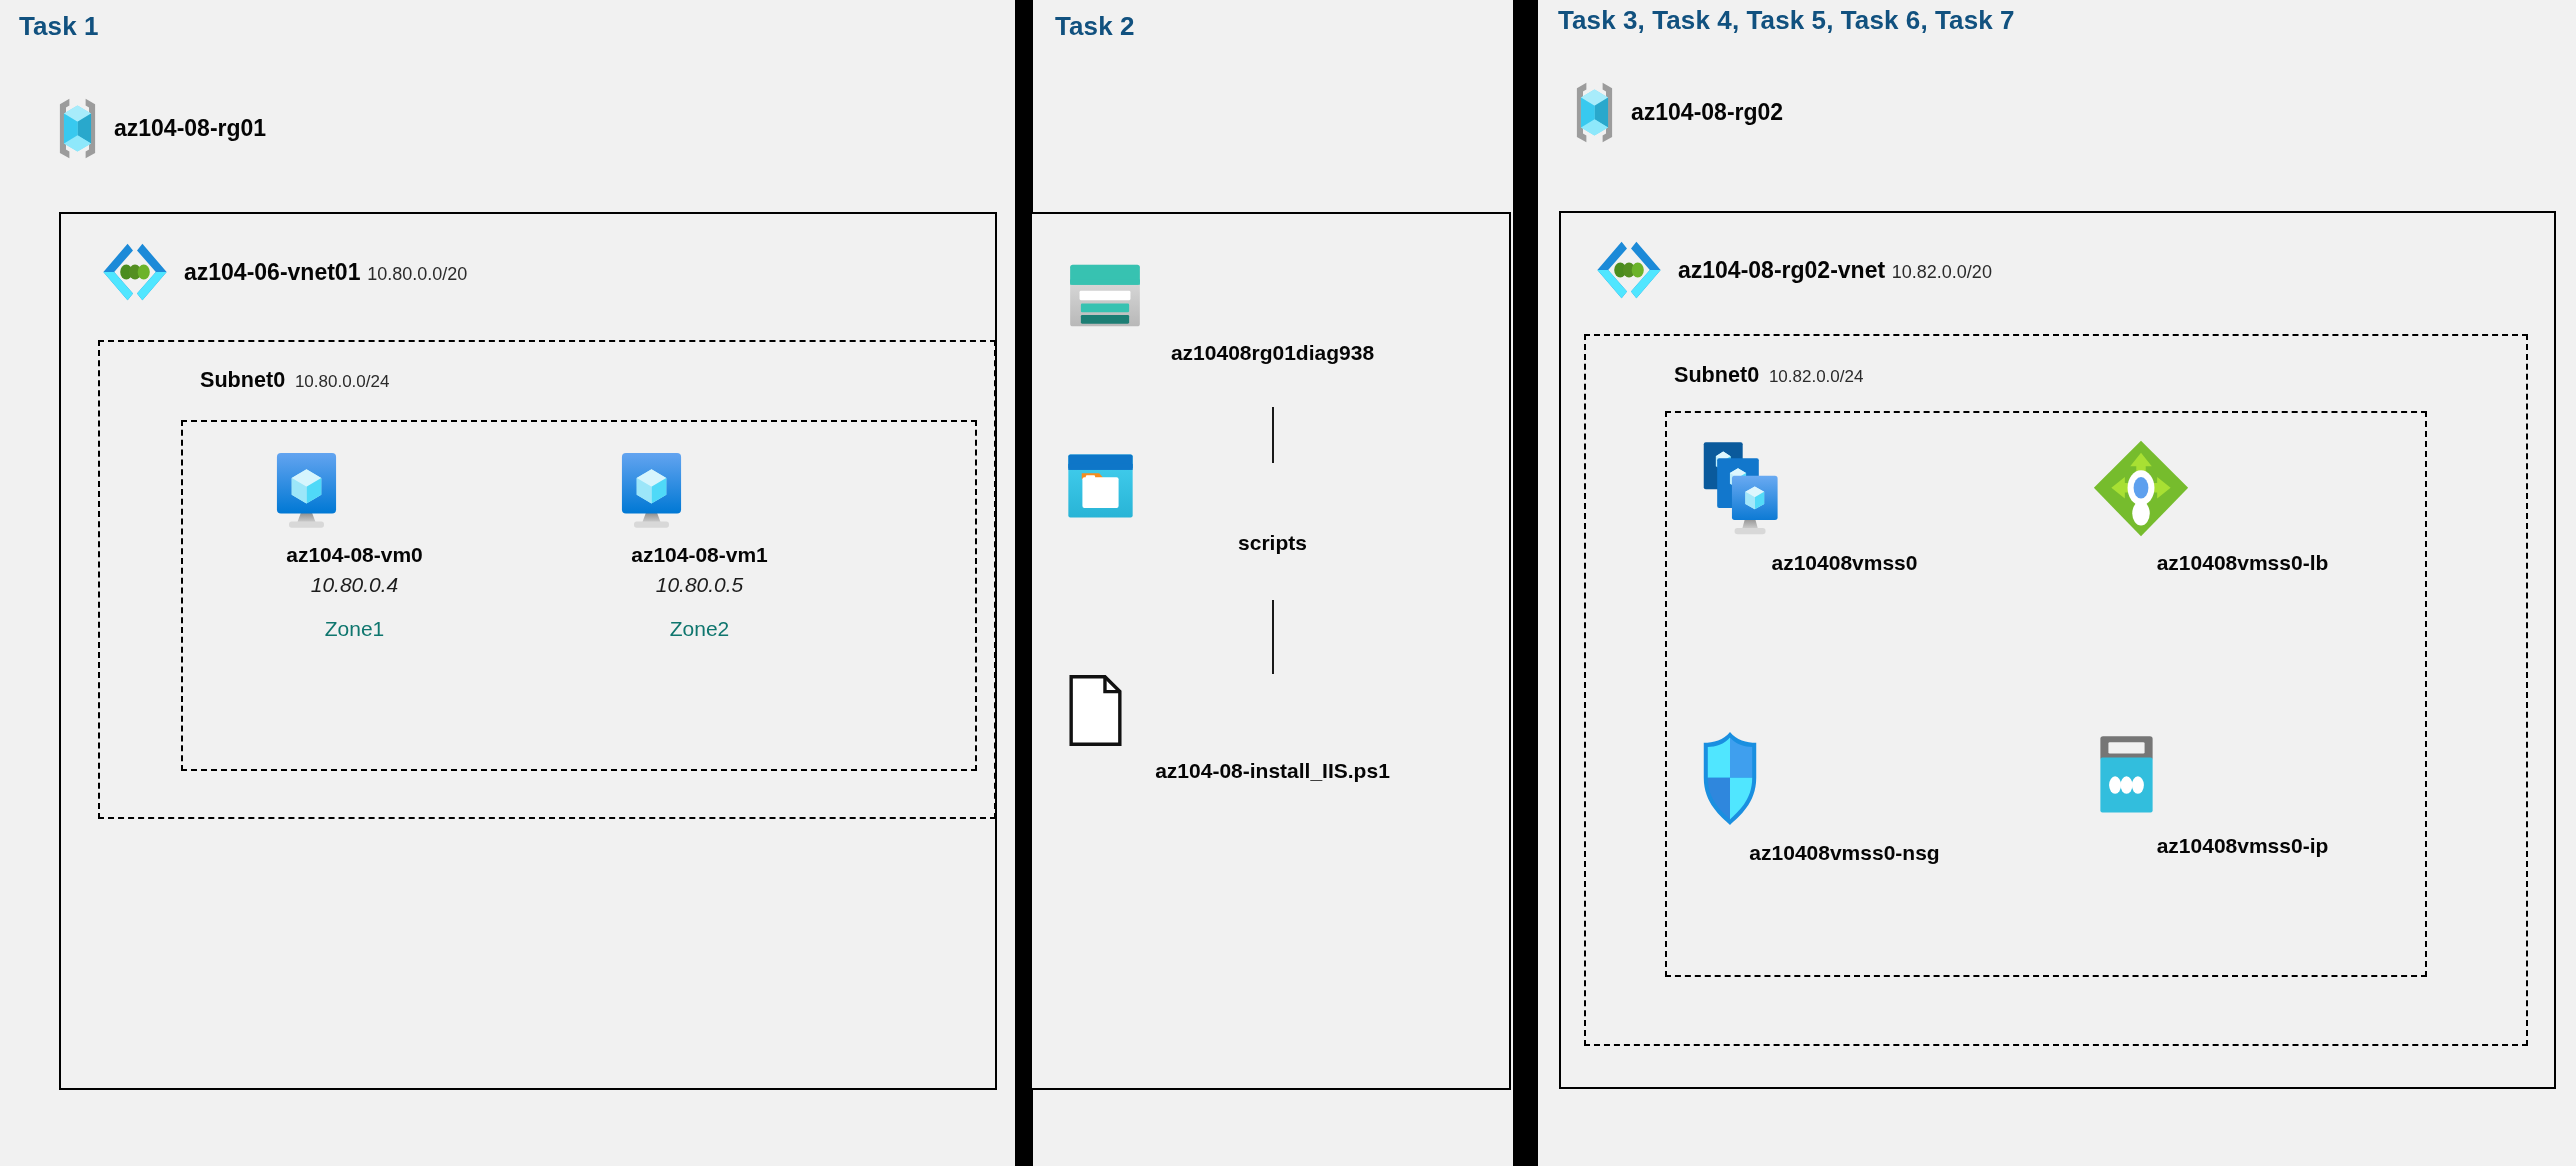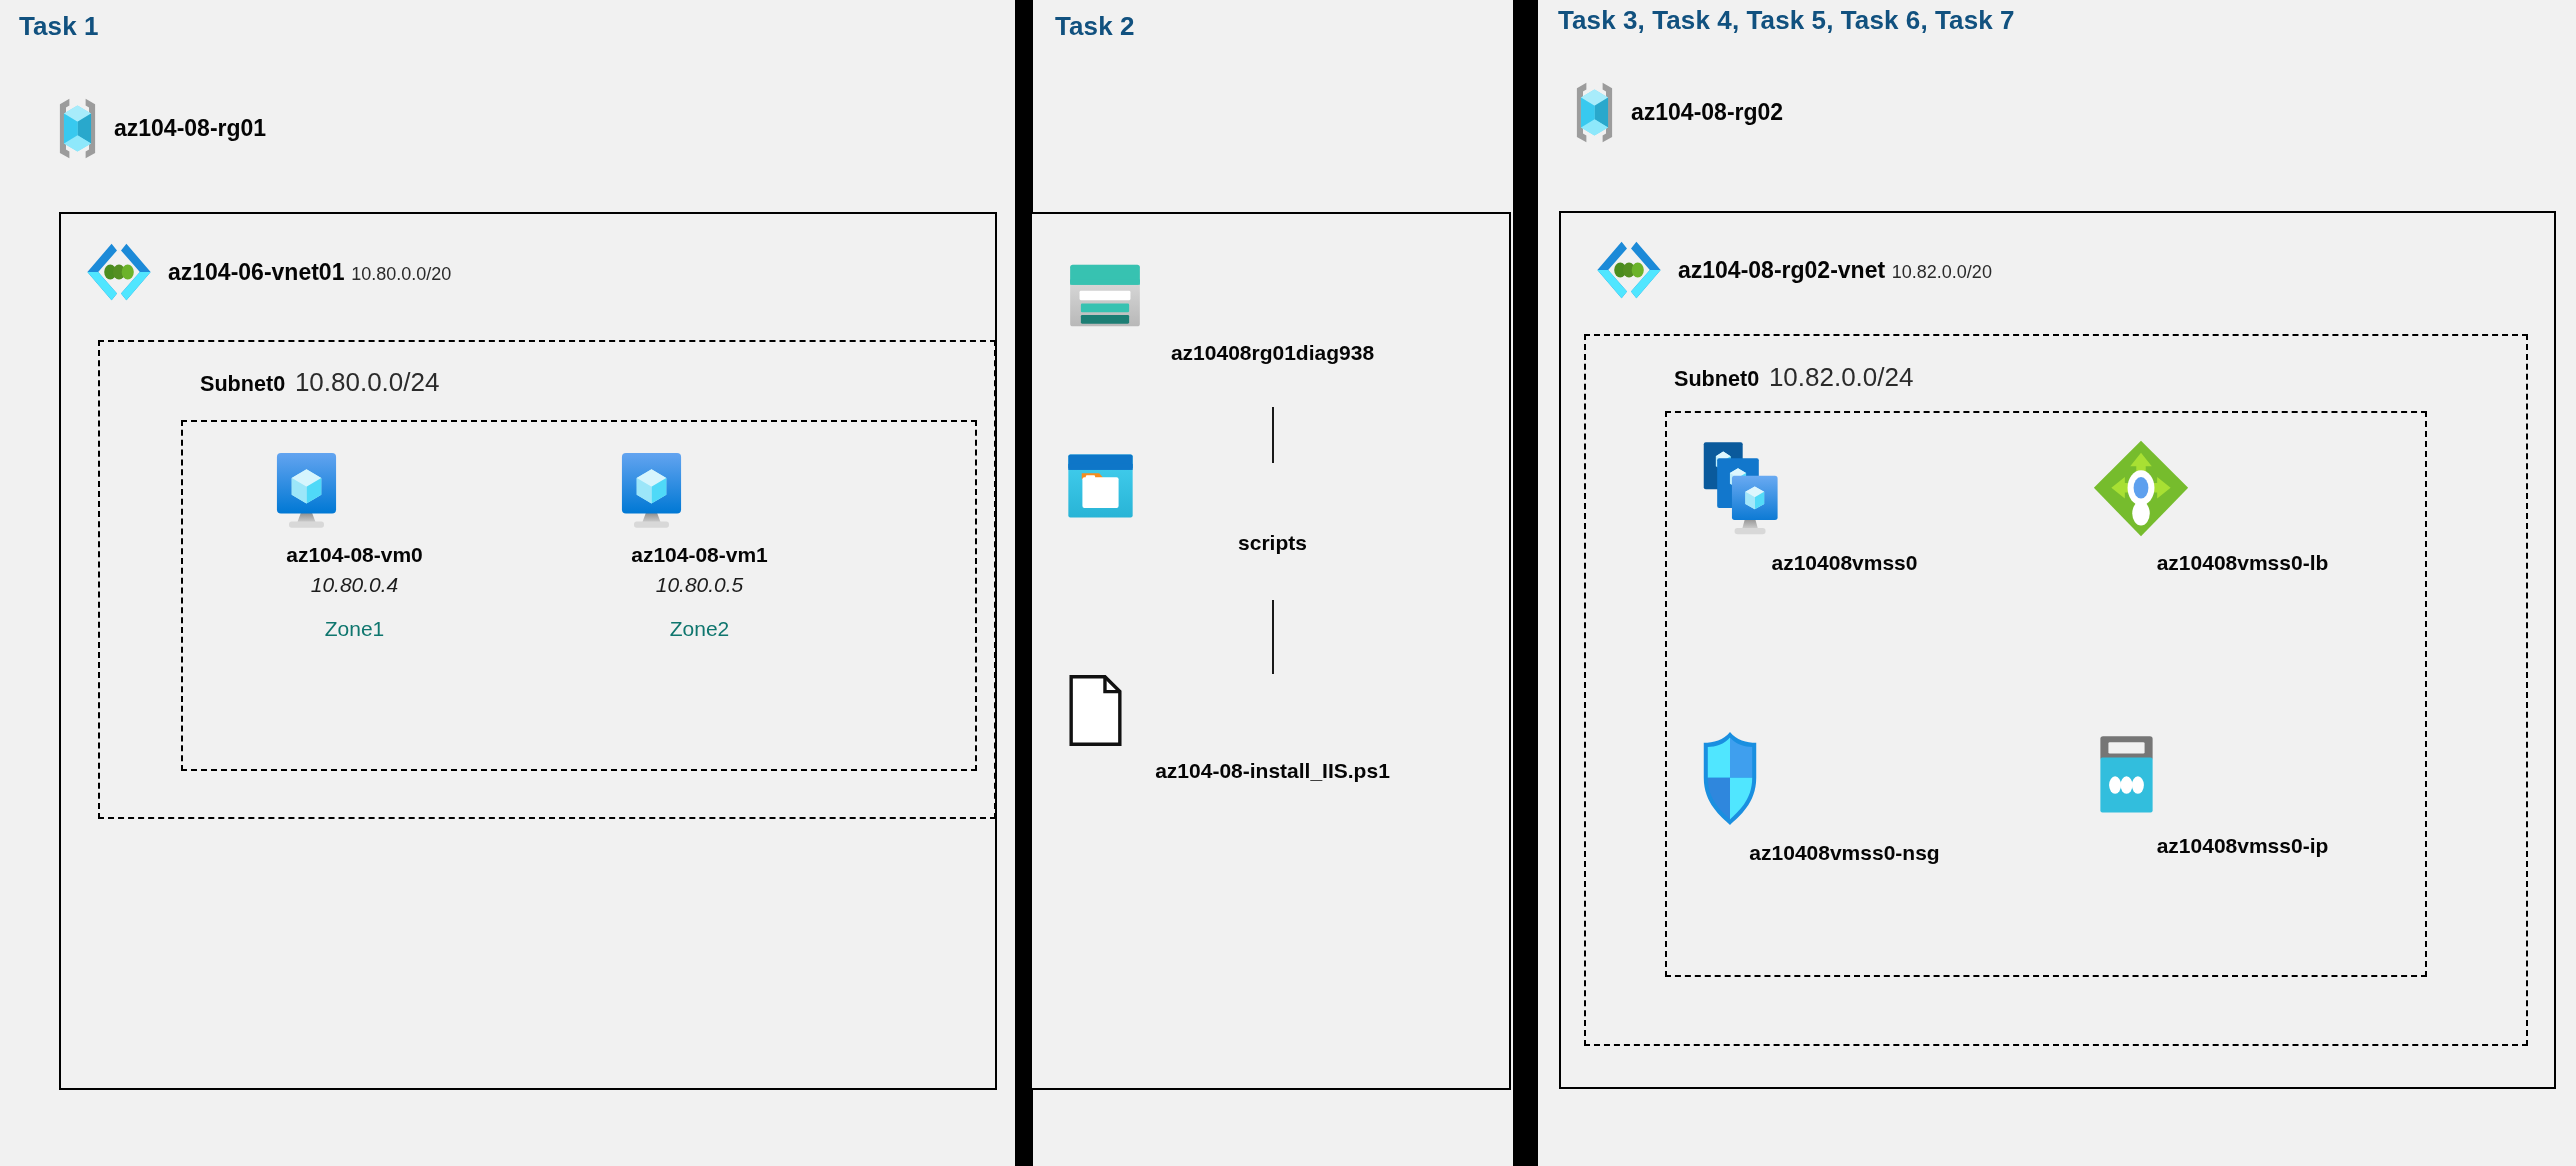--- a/index.html
+++ b/index.html
@@ -84,21 +84,21 @@
   .subnet-head {
     position: absolute;
     white-space: nowrap;
   }
   .subnet-head .nm {
     font-size: 21.6px;
     font-weight: bold;
     color: #050505;
   }
   .subnet-head .cidr {
-    font-size: 26px;
+    font-size: 17px;
     font-weight: normal;
     color: #2b2b2b;
     margin-left: 6.7px;
   }
 
   
   .node {
     position: absolute;
     display: flex;
     flex-direction: column;
@@ -155,21 +155,21 @@
           <polygon points="36,38 56,26 56,70 36,58" fill="#29a8cc"></polygon>
           <polygon points="36,58 56,70 36,82 16,70" fill="#8ee8fb"></polygon>
           <polygon points="16,26 36,38 36,58 16,70" fill="#38c9ef"></polygon>
         </svg>
       </span>
       <span class="nm">az104-08-rg01</span>
     </div>
 
     <div class="solid-box" style="left:59px; top:212px; width:938px; height:878px;"></div>
 
-    <div class="res-head" style="left:82px; top:237px;">
+    <div class="res-head" style="left:98px; top:237px;">
       <span>
         <svg width="74" height="70" viewBox="0 0 110 104">
           <path d="M44 10 L52 20 L24 52 L52 84 L44 94 L8 52 Z" fill="#1c8ad8"></path>
           <path d="M8 52 L44 94 L52 84 L24 52 Z" fill="#50e6ff"></path>
           <path d="M66 10 L58 20 L86 52 L58 84 L66 94 L102 52 Z" fill="#1c8ad8"></path>
           <path d="M102 52 L66 94 L58 84 L86 52 Z" fill="#50e6ff"></path>
           <ellipse cx="42" cy="52" rx="9" ry="11" fill="#4b8c1f"></ellipse>
           <ellipse cx="55" cy="52" rx="9" ry="11" fill="#548f22"></ellipse>
           <ellipse cx="68" cy="52" rx="9" ry="11" fill="#6cb32a"></ellipse>
         </svg>

